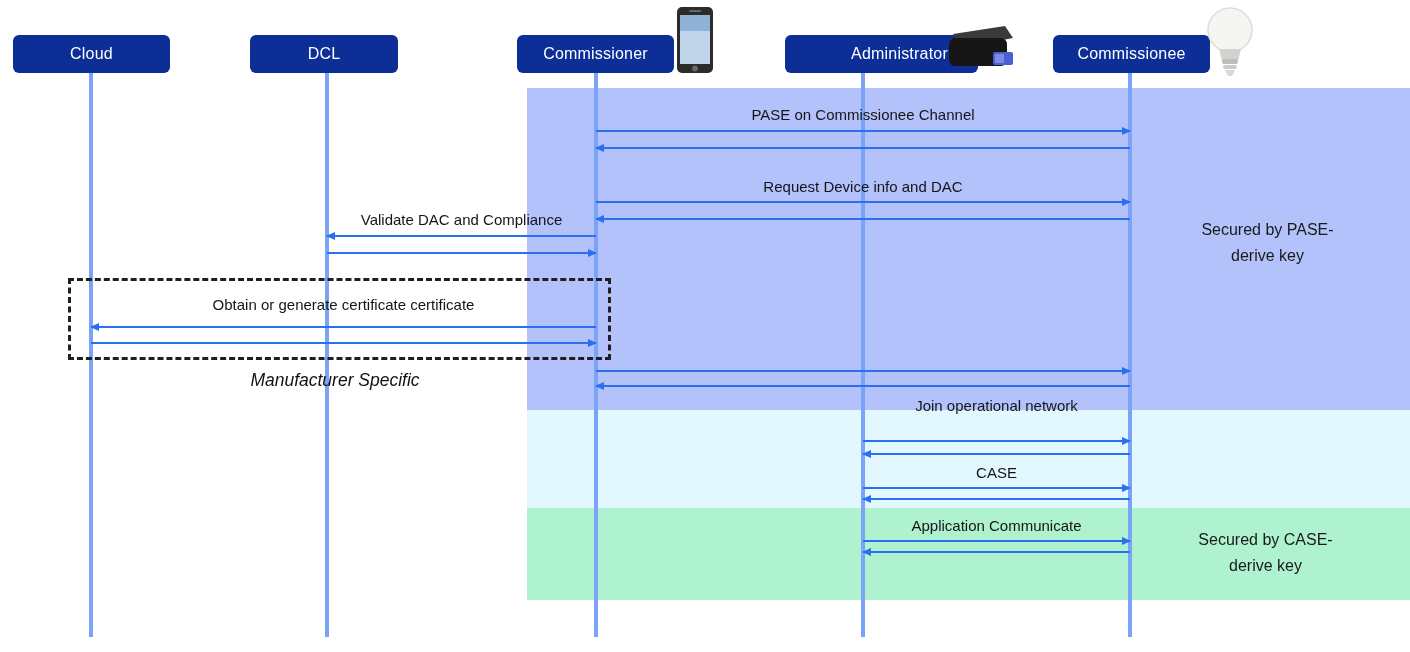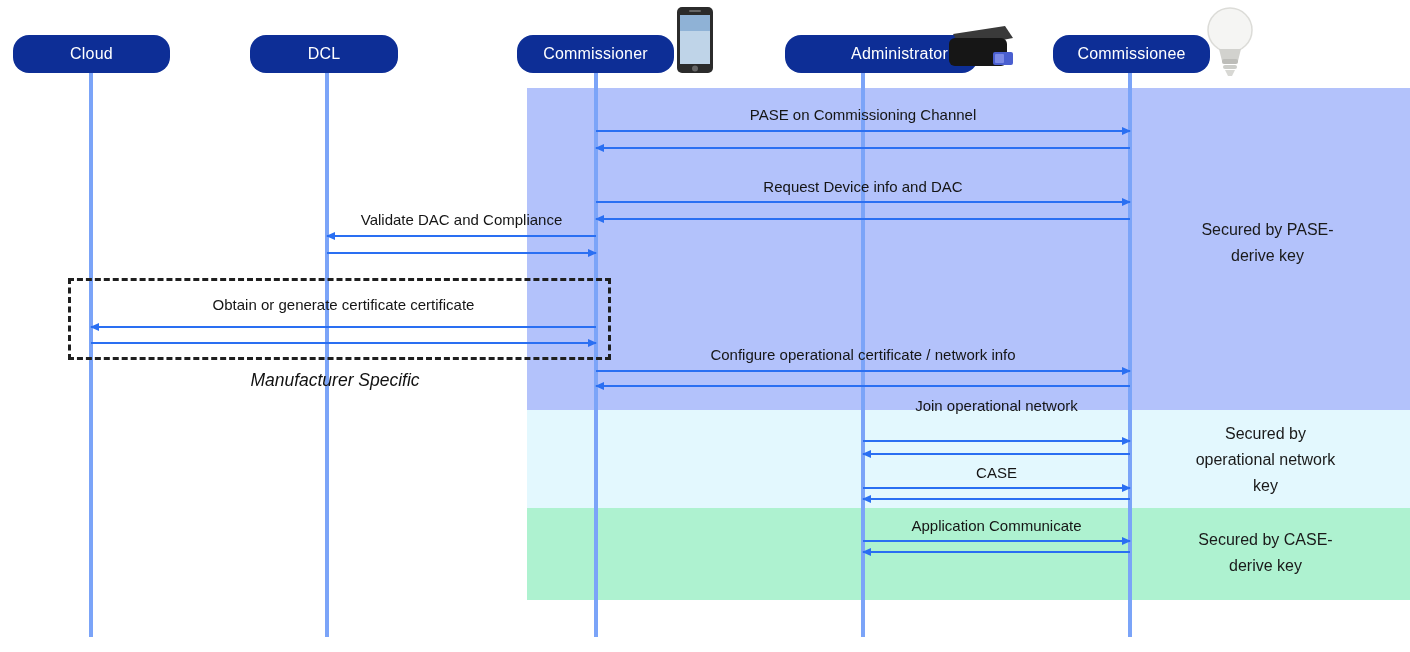--- a/index.html
+++ b/index.html
@@ -10,21 +10,21 @@
   
   .region{position:absolute;left:527px;width:883px;z-index:1;}
   .region-label{
     position:absolute;z-index:3;text-align:center;font-size:16px;line-height:26px;
     white-space:pre-line;color:#1a1a1a;
   }
   
   .lifeline{position:absolute;top:73px;height:564px;width:4px;background:#7ba4f8;z-index:2;}
   
   .box{
-    position:absolute;top:35px;height:38px;background:#0d2e96;border-radius:16px;
+    position:absolute;top:35px;height:38px;background:#0d2e96;border-radius:6px;
     color:#fff;display:flex;align-items:center;justify-content:center;
     font-size:16px;z-index:4;letter-spacing:.2px;
   }
   
   .msg-label{position:absolute;z-index:3;text-align:center;font-size:15px;color:#151515;}
   
   .arrow{position:absolute;z-index:3;height:0;border-top:2px solid #2a6ff2;}
   .head{position:absolute;top:-5px;width:0;height:0;border-top:4px solid transparent;border-bottom:4px solid transparent;}
   .head-r{right:-1px;border-left:9px solid #2a6ff2;}
   .head-l{left:-1px;border-right:9px solid #2a6ff2;}
@@ -42,23 +42,20 @@
 <body>
 
 <div class="canvas">
 
   <div class="region" style="top:88px;height:322px;background:#b3c2fb;"></div>
   <div class="region" style="top:410px;height:98px;background:#e3f8fe;"></div>
   <div class="region" style="top:508px;height:92px;background:#aef2d0;"></div>
 
   <div class="region-label" style="left:1155px;top:217px;width:225px;">Secured by PASE-
 derive key</div>
-  <div class="region-label" style="left:1143px;top:421px;width:245px;">Secured by
-operational network
-key</div>
   <div class="region-label" style="left:1143px;top:527px;width:245px;">Secured by CASE-
 derive key</div>
 
   <div class="lifeline" style="left:89px;"></div>
   <div class="lifeline" style="left:325px;"></div>
   <div class="lifeline" style="left:594px;"></div>
   <div class="lifeline" style="left:861px;"></div>
   <div class="lifeline" style="left:1128px;"></div>
 
   <div class="box" style="left:13px;width:157px;">
@@ -97,21 +94,21 @@
   <span class="icon" style="left:1206px;top:5px;">
     <svg width="48" height="72" viewBox="0 0 48 72">
       <circle cx="24" cy="25" r="22" fill="#f5f5f3" stroke="#dcdcd8" stroke-width="1.5"></circle>
       <path d="M13 44 L35 44 L32 56 L16 56 Z" fill="#d2d2ce"></path>
       <rect x="16" y="54" width="16" height="5" rx="2" fill="#bdbdb9"></rect>
       <rect x="17" y="60" width="14" height="4" rx="2" fill="#cccdc9"></rect>
       <path d="M19 65 h10 l-3 6 h-4 Z" fill="#d8d8d4"></path>
     </svg>
   </span>
 
-  <div class="msg-label" style="left:596px;top:106px;width:534px;">PASE on Commissioning Channel</div>
+  <div class="msg-label" style="left:596px;top:106px;width:534px;">PASE on Commissionee Channel</div>
   <div class="arrow" style="left:596px;top:130px;width:534px;">
       <span class="head head-r"></span>
     </div>
   <div class="arrow" style="left:596px;top:147px;width:534px;">
       <span class="head head-l"></span>
     </div>
 
   <div class="msg-label" style="left:596px;top:178px;width:534px;">Request Device info and DAC</div>
   <div class="arrow" style="left:596px;top:201px;width:534px;">
       <span class="head head-r"></span>
@@ -131,21 +128,20 @@
   <div class="dashed-box"></div>
   <div class="msg-label" style="left:91px;top:296px;width:505px;">Obtain or generate certificate certificate</div>
   <div class="arrow" style="left:91px;top:326px;width:505px;">
       <span class="head head-l"></span>
     </div>
   <div class="arrow" style="left:91px;top:342px;width:505px;">
       <span class="head head-r"></span>
     </div>
   <div class="mfr-label" style="left:200px;top:370px;width:270px;">Manufacturer Specific</div>
 
-  <div class="msg-label" style="left:596px;top:346px;width:534px;">Configure operational certificate / network info</div>
   <div class="arrow" style="left:596px;top:370px;width:534px;">
       <span class="head head-r"></span>
     </div>
   <div class="arrow" style="left:596px;top:385px;width:534px;">
       <span class="head head-l"></span>
     </div>
 
   <div class="msg-label" style="left:863px;top:397px;width:267px;">Join operational network</div>
   <div class="arrow" style="left:863px;top:440px;width:267px;">
       <span class="head head-r"></span>

